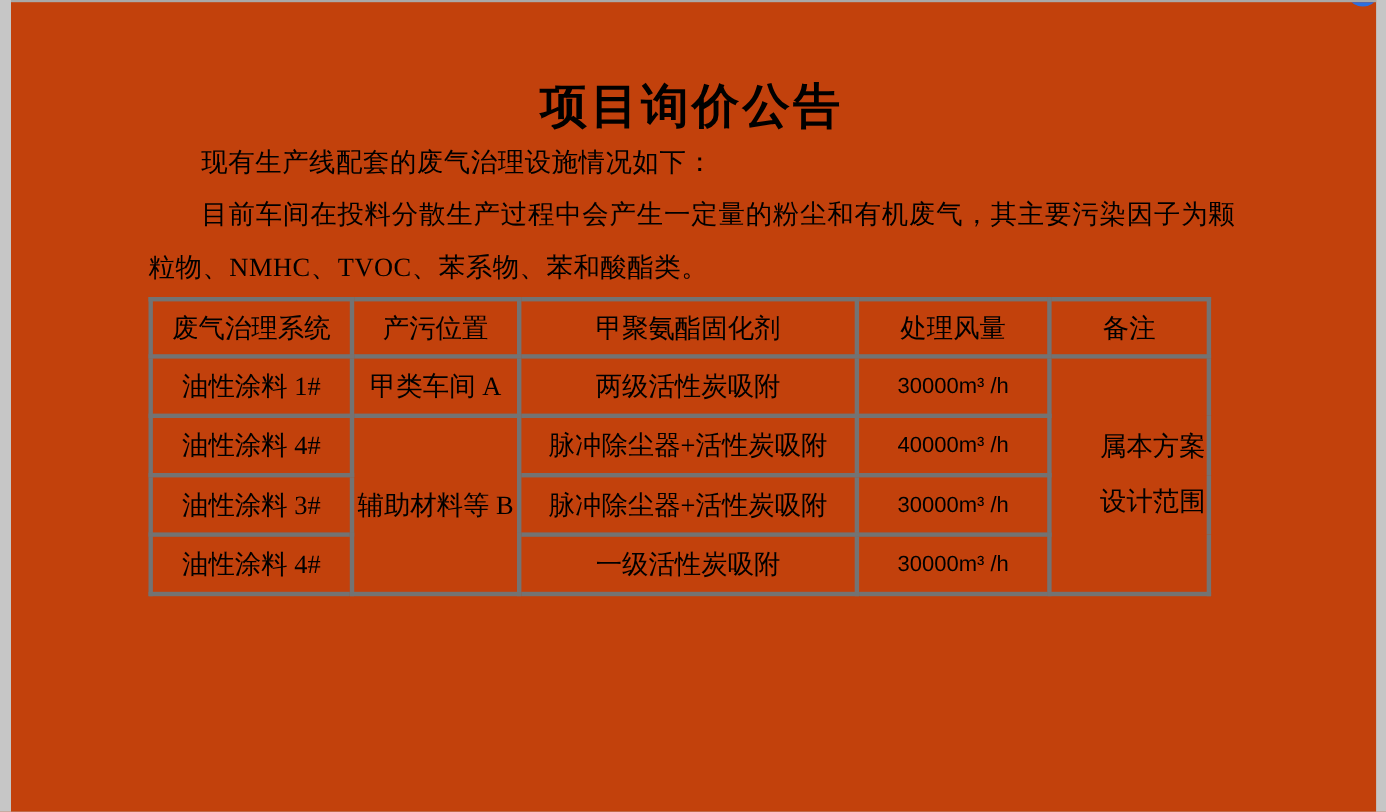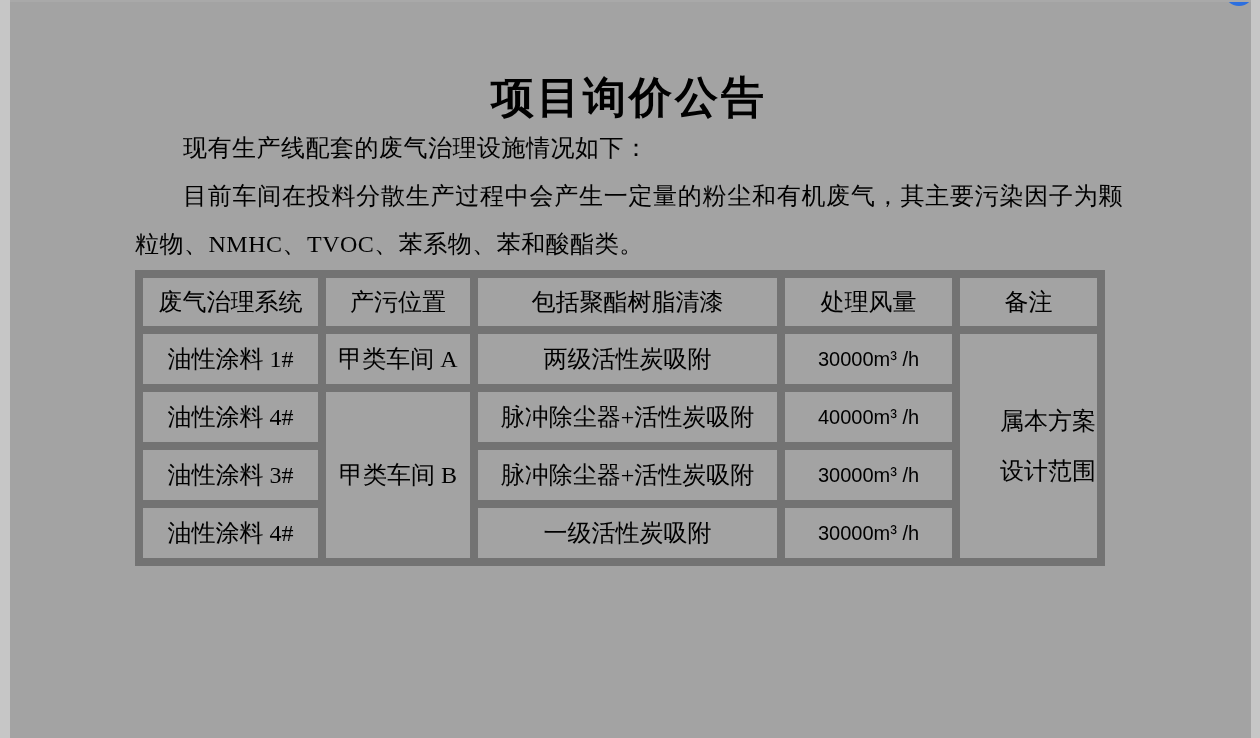--- a/index.html
+++ b/index.html
@@ -12,21 +12,21 @@
     background: #c6c6c6;
     overflow: hidden;
     font-family: "Liberation Serif", "DejaVu Serif", serif;
     color: #000;
   }
   .page {
     position: relative;
     margin-left: 10px;
     width: 1241px;
     height: 738px;
-    background: #a3a3a3;
+    background: #c2410c;
     box-sizing: border-box;
     border-top: 2px solid #a9a9a9;
     overflow: hidden;
   }
   .float-btn {
     position: absolute;
     top: -26px;
     left: 1214px;
     width: 30px;
     height: 30px;
@@ -55,21 +55,21 @@
   .para-first { margin-top: 22px; }
   .gas-table {
     border-collapse: collapse;
     table-layout: fixed;
     width: 962px;
     margin: 2px 0 0 125px;
     font-size: 24px;
     text-align: center;
   }
   .gas-table th, .gas-table td {
-    border: 8px solid #737373;
+    border: 4px solid #737373;
     padding: 1px;
     font-weight: normal;
     vertical-align: middle;
   }
   .gas-table th { height: 46px; }
   .gas-table td { height: 48px; }
   .airflow {
     font-family: "Liberation Sans", "DejaVu Sans", sans-serif;
     font-size: 20px;
   }
@@ -94,37 +94,37 @@
       <col style="width:183px">
       <col style="width:152px">
       <col style="width:307px">
       <col style="width:175px">
       <col style="width:145px">
     </colgroup>
     <tbody>
         <tr>
       <th>废气治理系统</th>
       <th>产污位置</th>
-      <th>包括聚酯树脂清漆</th>
+      <th>甲聚氨酯固化剂</th>
       <th>处理风量</th>
       <th>备注</th>
     </tr>
     <tr>
       <td>油性涂料 1#</td>
       <td>甲类车间 A</td>
       <td>两级活性炭吸附</td>
       <td class="airflow">30000m³ /h</td>
       <td rowspan="4">
         <div class="remark-line">属本方案</div>
         <div class="remark-line">设计范围</div>
       </td>
     </tr>
     <tr>
       <td>油性涂料 4#</td>
-      <td rowspan="3">甲类车间 B</td>
+      <td rowspan="3">辅助材料等 B</td>
       <td>脉冲除尘器+活性炭吸附</td>
       <td class="airflow">40000m³ /h</td>
     </tr>
     <tr>
       <td>油性涂料 3#</td>
       <td>脉冲除尘器+活性炭吸附</td>
       <td class="airflow">30000m³ /h</td>
     </tr>
     <tr>
       <td>油性涂料 4#</td>

